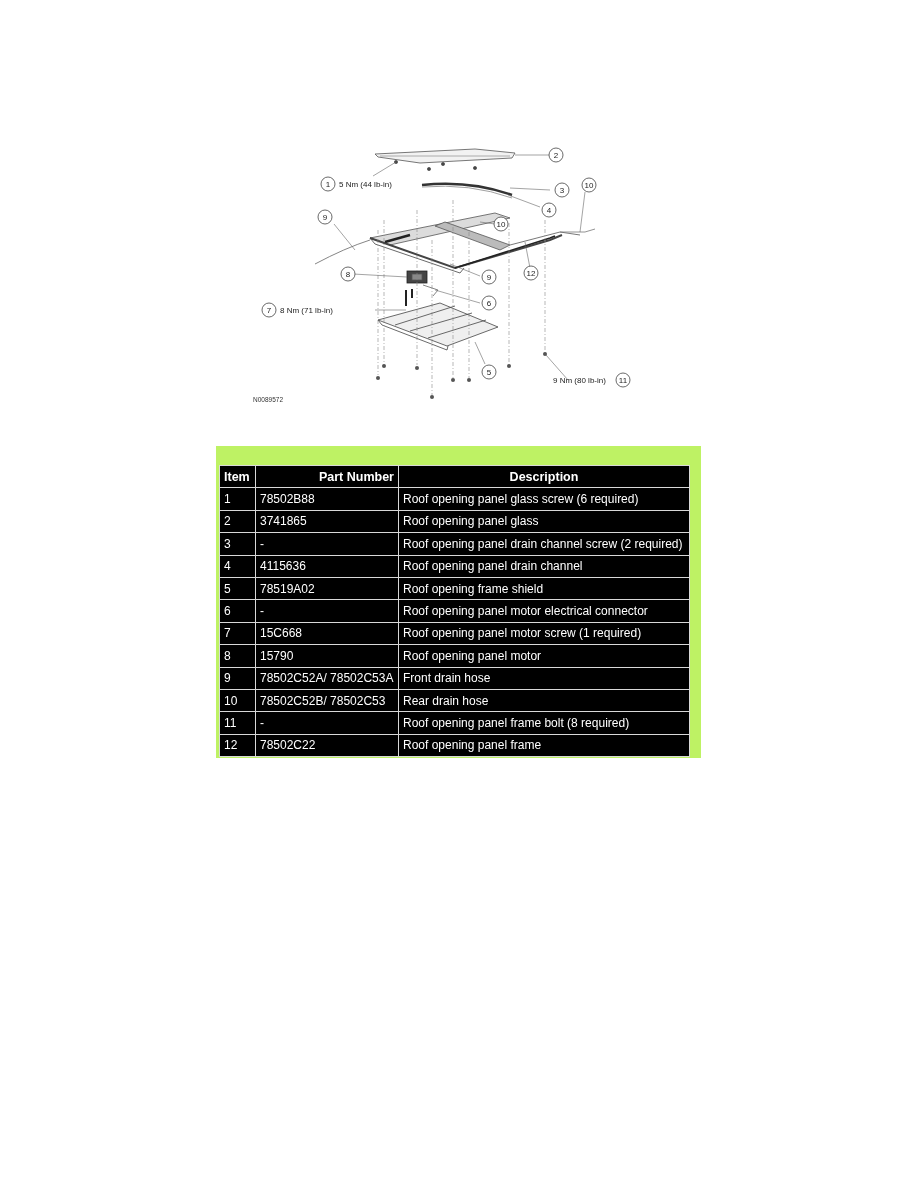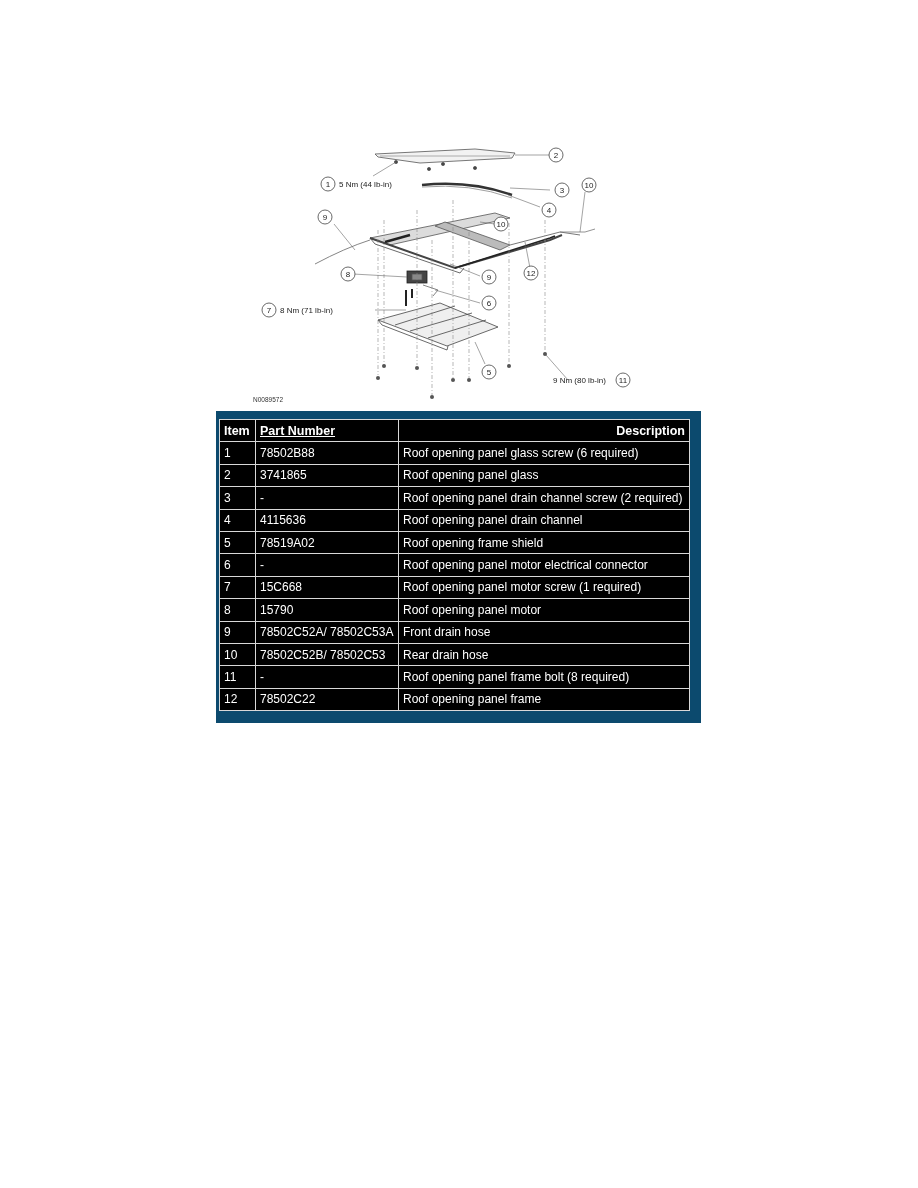--- a/index.html
+++ b/index.html
@@ -4,29 +4,29 @@
 <style>
   html, body { margin: 0; padding: 0; background: #ffffff; }
   body { width: 918px; height: 1188px; position: relative; overflow: hidden;
          font-family: "Liberation Sans", sans-serif; }
   #diagram { position: absolute; left: 250px; top: 140px; width: 400px; height: 270px; }
   #diagram svg { width: 400px; height: 270px; display: block; }
   .callout-text { font-family: "Liberation Sans", sans-serif; font-size: 8px; fill: #222; }
   .num { font-family: "Liberation Sans", sans-serif; font-size: 8px; fill: #222; text-anchor: middle; dominant-baseline: central; }
   .fig-id { font-family: "Liberation Sans", sans-serif; font-size: 6.5px; fill: #333; }
 
-  #table-wrap { position: absolute; left: 216px; top: 411px; width: 485px; height: 312px;
-                background: #0c4a6e; box-sizing: border-box; padding: 8px 0 0 3px; }
+  #table-wrap { position: absolute; left: 216px; top: 446px; width: 485px; height: 312px;
+                background: #bef264; box-sizing: border-box; padding: 19px 0 0 3px; }
   table.parts { border-collapse: collapse; background: #000; color: #fff;
                 font-family: "Liberation Sans", sans-serif; font-size: 12px; }
   table.parts th, table.parts td { border: 1.5px solid #d8d8d8; padding: 0 4px; height: 21.4px; line-height: 18px; white-space: nowrap; }
   table.parts th { font-weight: bold; font-size: 12.5px; }
   table.parts th.c-item { text-align: left; width: 27px; }
-  table.parts th.c-part { text-align: left; width: 134px; text-decoration: underline; }
-  table.parts th.c-desc { text-align: right; width: 282px; }
+  table.parts th.c-part { text-align: right; width: 134px; }
+  table.parts th.c-desc { text-align: center; width: 282px; }
   table.parts td { text-align: left; }
 </style>
 </head>
 <body>
 
 <div id="diagram">
   <svg viewBox="0 0 400 270" xmlns="http://www.w3.org/2000/svg">
     <g stroke="#555" fill="none" stroke-width="0.8">
 
       <path d="M125 14 L225 9 L265 13 L262 18 L170 23 L128 17 Z" fill="#f2f2f2"></path>

